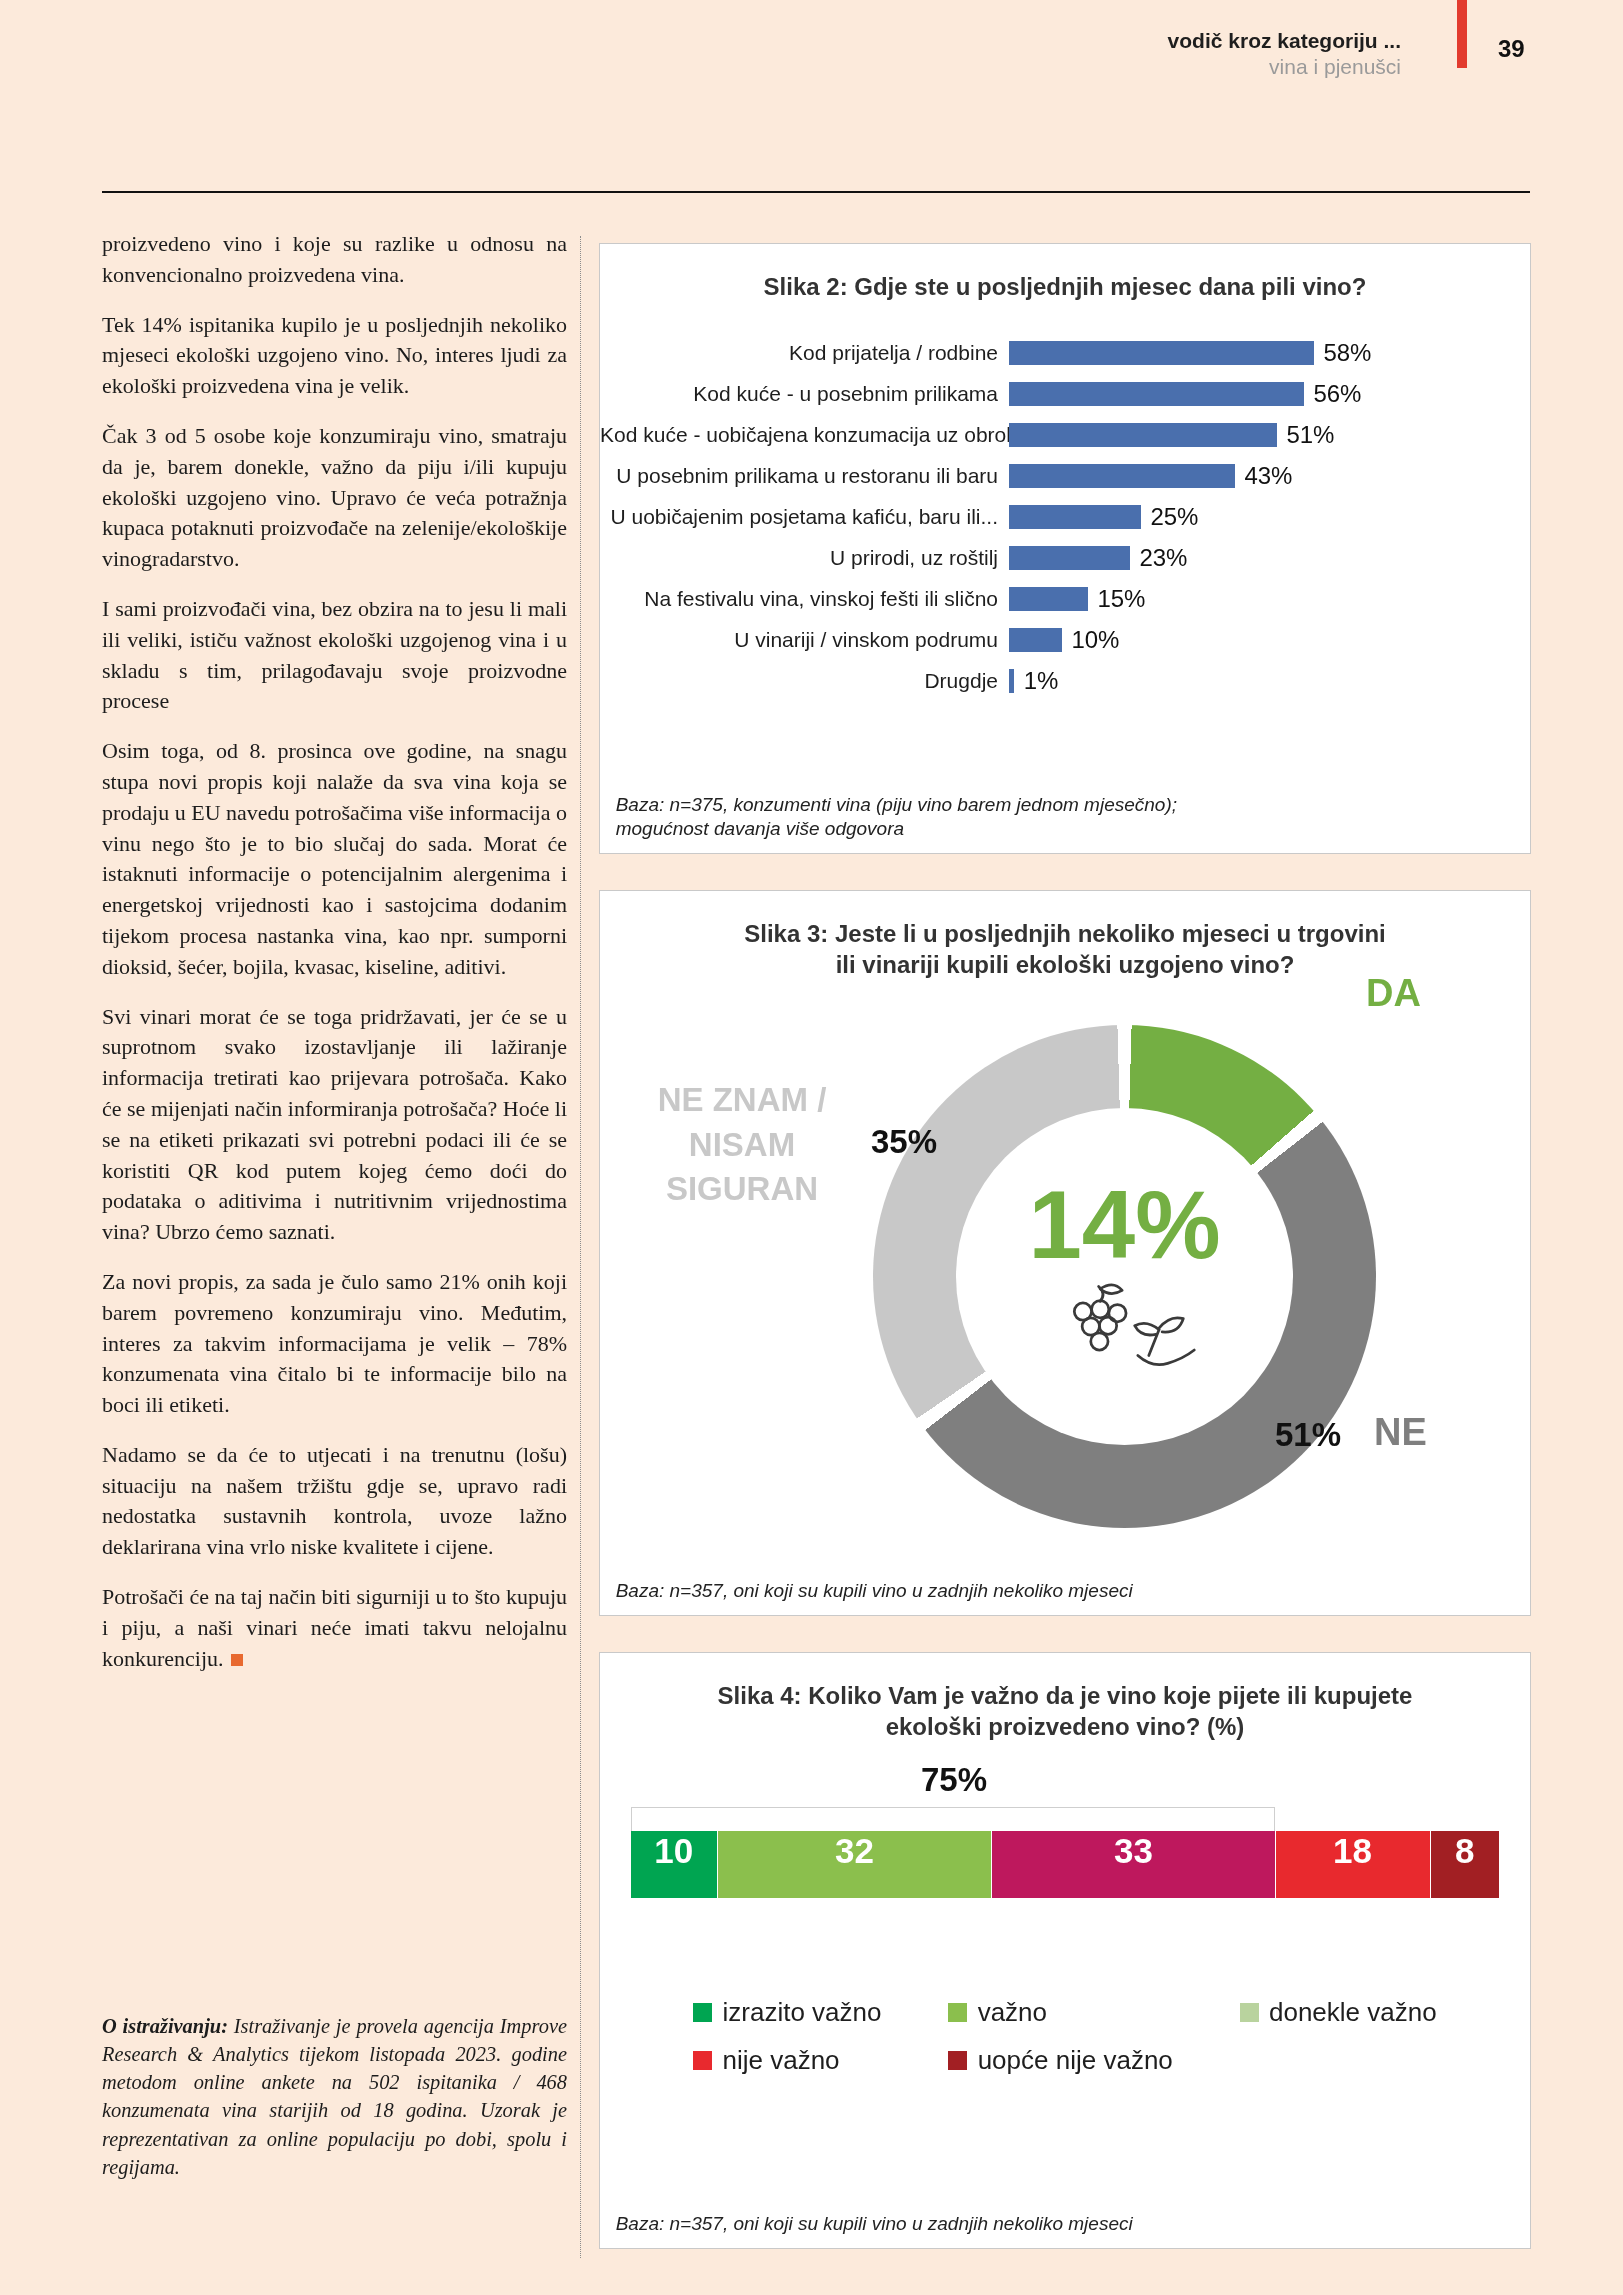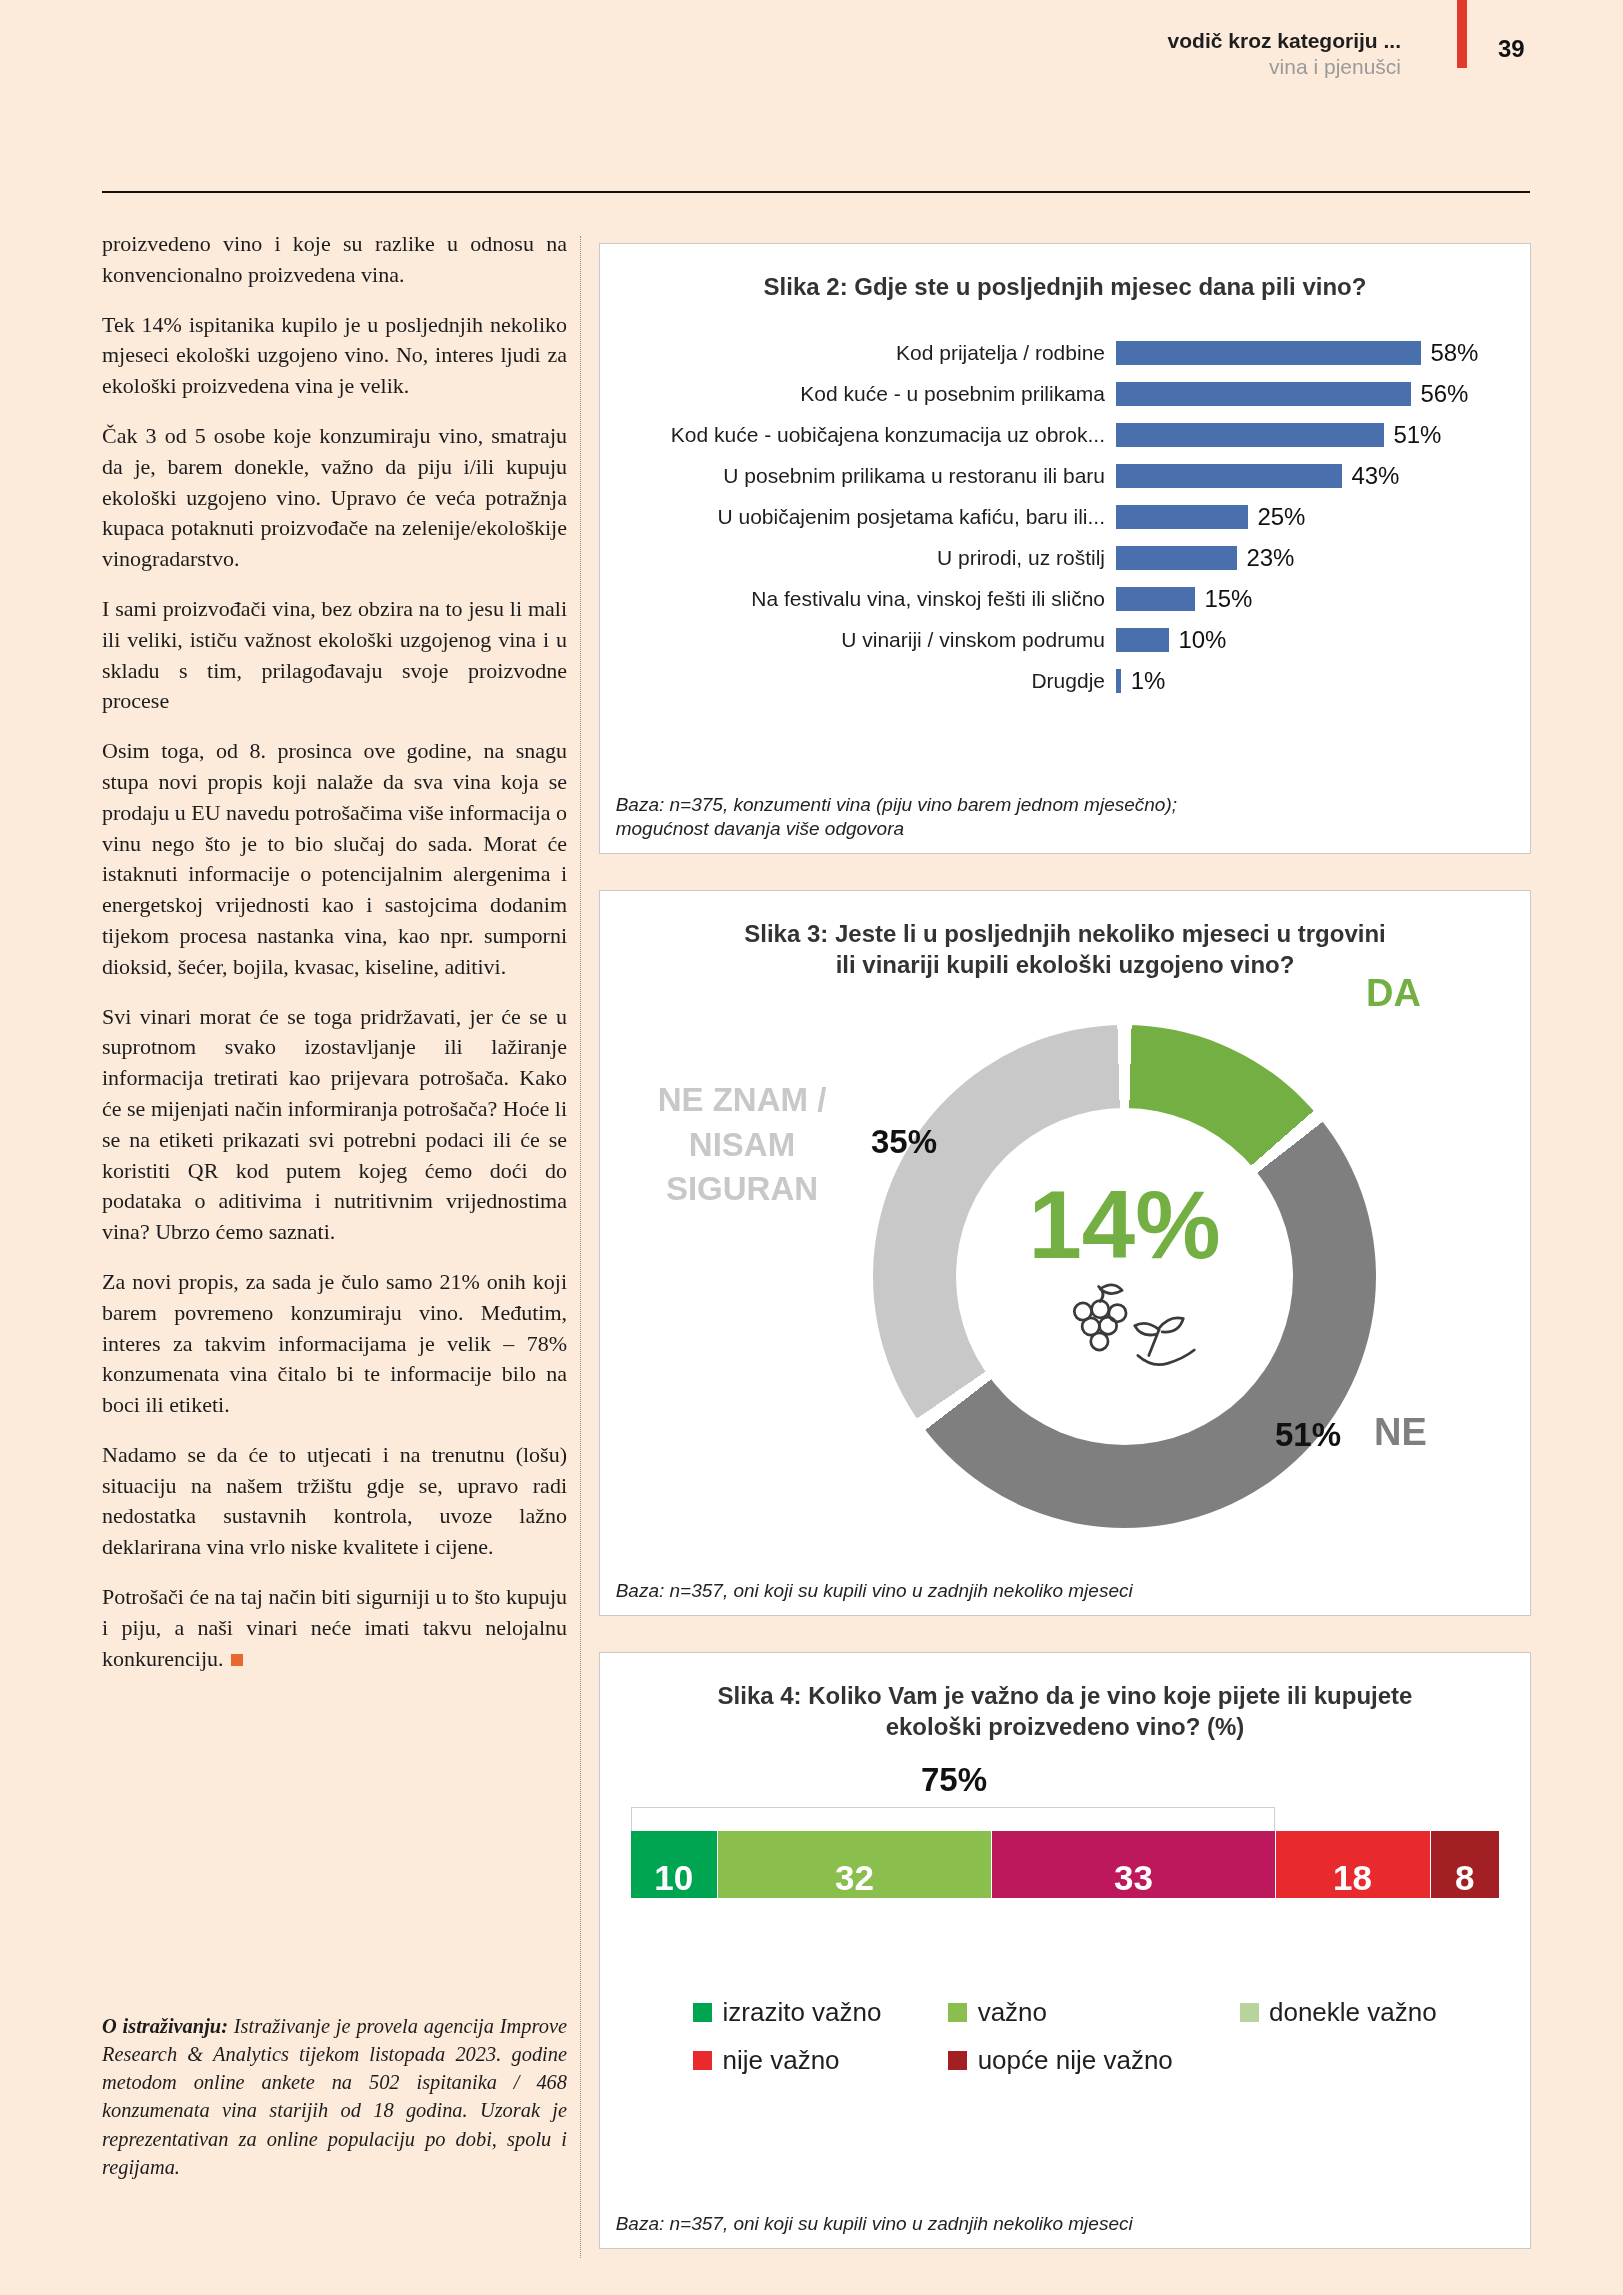--- a/index.html
+++ b/index.html
@@ -28,42 +28,42 @@
   .chart-box { position:absolute; background:#fff; border:1.6px solid #c9c9c9; }
   #chart1 { left:599px; top:243px; width:932px; height:611px; }
   #chart2 { left:599px; top:890px; width:932px; height:726px; }
   #chart3 { left:599px; top:1652px; width:932px; height:597px; }
   .chart-title { font-weight:bold; font-size:24px; color:#333; text-align:center; margin:27px 23.6px 0; white-space:pre-line; line-height:1.3; }
   .note { position:absolute; left:15.7px; bottom:11px; font-style:italic; font-size:19px; color:#222; white-space:pre-line; line-height:1.3; }
 
   
   #bar-rows { margin-top:30px; }
   .bar-row { display:flex; align-items:center; height:41px; }
-  .bar-label { width:516px; text-align:right; padding-right:11px; font-size:21px; color:#1e1e1e; flex:none; white-space:nowrap; }
+  .bar-label { width:409px; text-align:right; padding-right:11px; font-size:21px; color:#1e1e1e; flex:none; white-space:nowrap; }
   .bar { height:24px; flex:none; }
   .bar-value { font-weight:normal; font-size:24px; margin-left:9.4px; color:#111; white-space:nowrap; }
 
   
   .donut-wrap { position:absolute; left:273px; top:134px; width:503px; height:503px; }
   #donut { position:absolute; inset:0; border-radius:50%; }
   #donut::after { content:""; position:absolute; inset:83px; border-radius:50%; background:#fff; }
   .donut-center { position:absolute; inset:83px; display:flex; flex-direction:column; align-items:center; justify-content:center; z-index:2; }
   .center-value { font-size:96px; font-weight:bold; line-height:1; }
   .grapes-icon svg { width:149px; height:99px; margin-top:3.1px; display:block; }
   .label-da { position:absolute; left:766px; top:81px; font-size:38px; font-weight:bold; }
   .label-neznam { position:absolute; left:22px; top:187px; width:240px; text-align:center; font-size:33px; font-weight:bold; line-height:1.35; white-space:pre-line; }
   .label-neznam-pct { position:absolute; left:271px; top:232px; font-size:33px; font-weight:bold; color:#111; }
   .label-ne-pct { position:absolute; left:675px; top:525px; font-size:33px; font-weight:bold; color:#111; }
   .label-ne { position:absolute; left:774px; top:520px; font-size:38px; font-weight:bold; }
 
   
   .stacked-wrap { position:absolute; left:31px; top:178px; width:868px; height:67px; }
   #bracket { position:absolute; left:0; top:-23.6px; height:90px; border:1.6px solid #cfcfcf; background:#fff; z-index:0; }
   #stacked-bar { position:absolute; inset:0; display:flex; z-index:1; }
-  .seg { display:flex; align-items:flex-end; justify-content:center; color:#fff; font-weight:bold; font-size:35px; }
+  .seg { display:flex; align-items:flex-start; justify-content:center; color:#fff; font-weight:bold; font-size:35px; }
   .seg + .seg { border-left:1.6px solid #fff; }
   #bracket-label { position:absolute; top:108px; transform:translateX(-50%); font-size:33px; font-weight:bold; color:#111; }
   #legend { position:absolute; left:0; right:0; top:344px; display:grid; grid-template-columns:repeat(3,auto); justify-content:center; column-gap:67px; row-gap:17.3px; font-size:26px; color:#1e1e1e; }
   .legend-item { display:flex; align-items:center; white-space:nowrap; }
   .swatch { width:19px; height:19px; margin-right:10.2px; flex:none; }
 </style>
 </head>
 <body>
 
 <div class="page">

